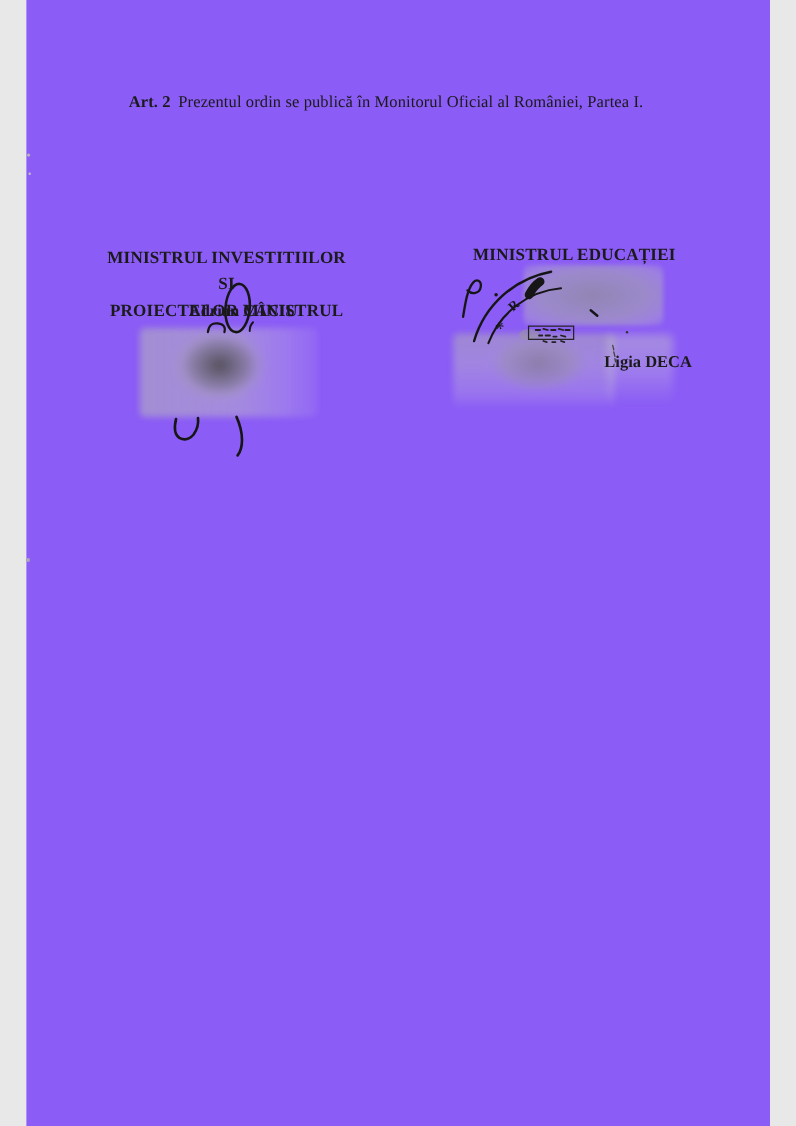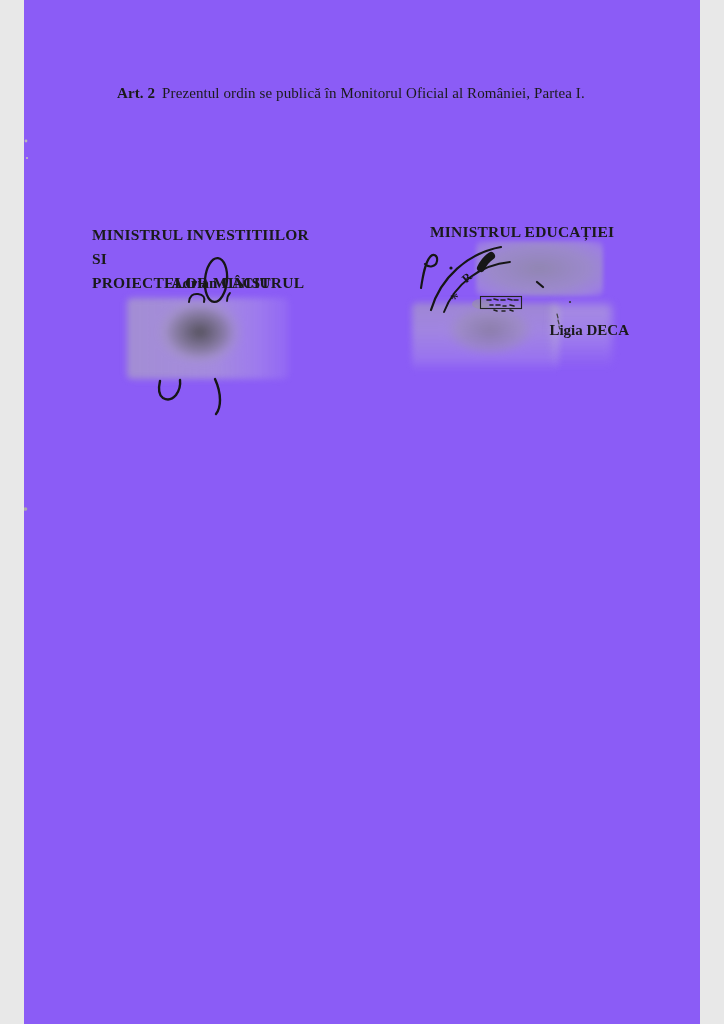--- a/index.html
+++ b/index.html
@@ -8,21 +8,21 @@
     font-family:"Liberation Serif", serif;color:#1a1a1a;overflow:hidden;
     margin:0 auto;
   }
   
   .article-line{
     position:absolute;left:93px;top:85px;font-size:15px;
     letter-spacing:0.1px;white-space:nowrap;z-index:4;
   }
   .article-line .art-label{font-weight:bold;margin-right:7px;}
   .sig-title-left{
-    position:absolute;left:68px;top:223px;width:228px;
+    position:absolute;left:68px;top:223px;width:228px;text-align:center;
     font-weight:bold;font-size:15.5px;line-height:24px;letter-spacing:0.2px;z-index:4;
   }
   .sig-name-left{
     position:absolute;left:83px;top:275px;width:228px;text-align:center;
     font-weight:bold;font-size:15px;z-index:4;
   }
   .sig-title-right{
     position:absolute;left:406px;top:223px;width:204px;text-align:left;
     font-weight:bold;font-size:15.5px;letter-spacing:0.2px;z-index:4;
   }

